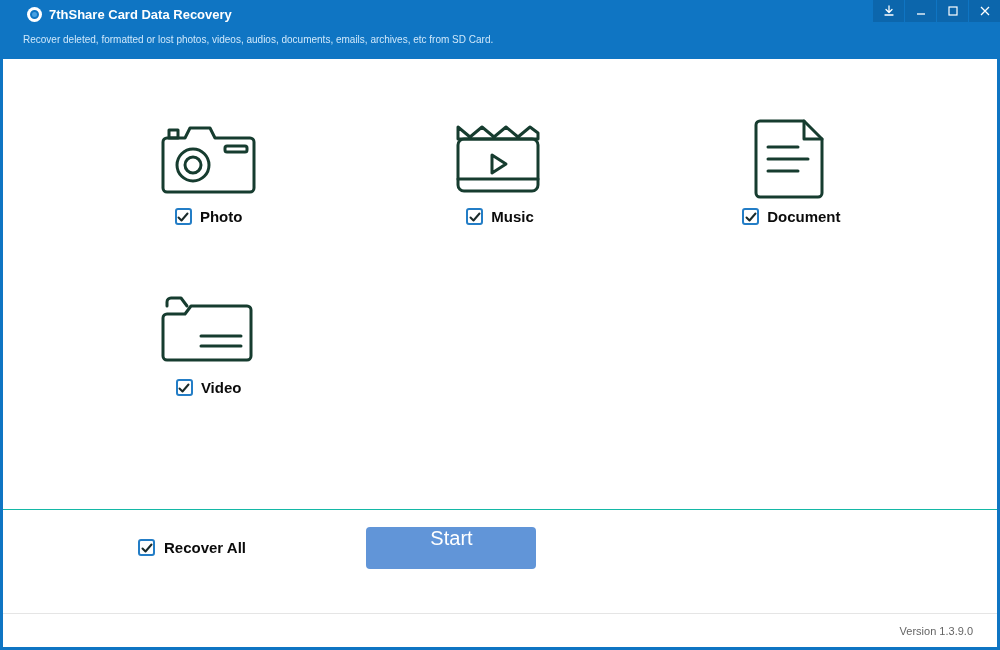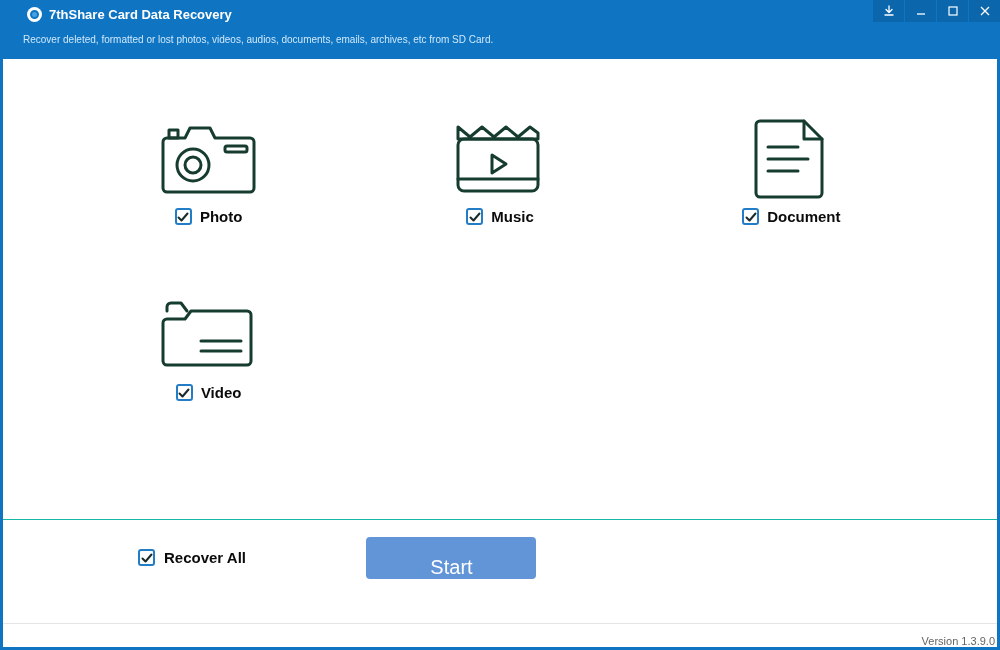--- a/index.html
+++ b/index.html
@@ -144,36 +144,36 @@
     .start-btn {
       width: 170px;
       height: 42px;
       background: #6195d8;
       color: #fff;
       font-size: 20px;
       border: none;
       border-radius: 4px;
       cursor: pointer;
       display: flex;
-      align-items: flex-end;
+      align-items: flex-start;
       justify-content: center;
       margin-left: auto;
       margin-right: auto;
       position: relative;
       left: -75px;
     }
     
     .footer {
-      height: 24px;
+      height: 34px;
       background: #ffffff;
       border-top: 1px solid #e5e5e5;
       display: flex;
-      align-items: flex-end;
+      align-items: center;
       justify-content: flex-end;
-      padding: 0 2px;
+      padding: 0 24px;
       font-size: 11px;
       color: #646464;
     }
   </style>
 </head>
 <body>
 
 <div class="window">
 
   <div class="titlebar">

